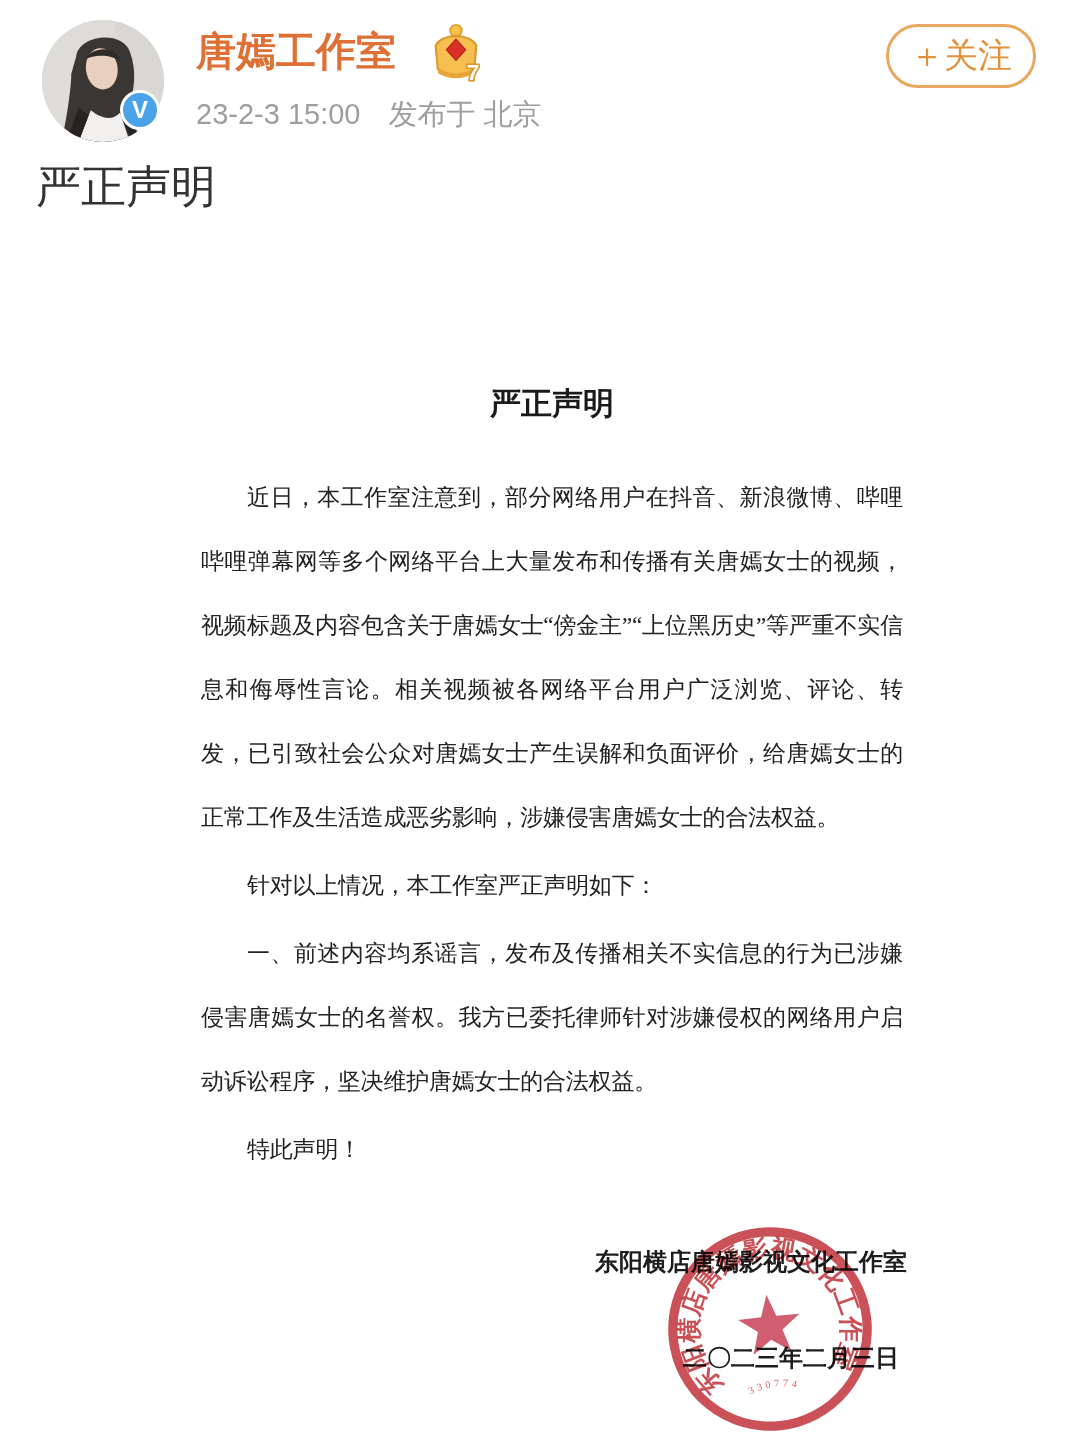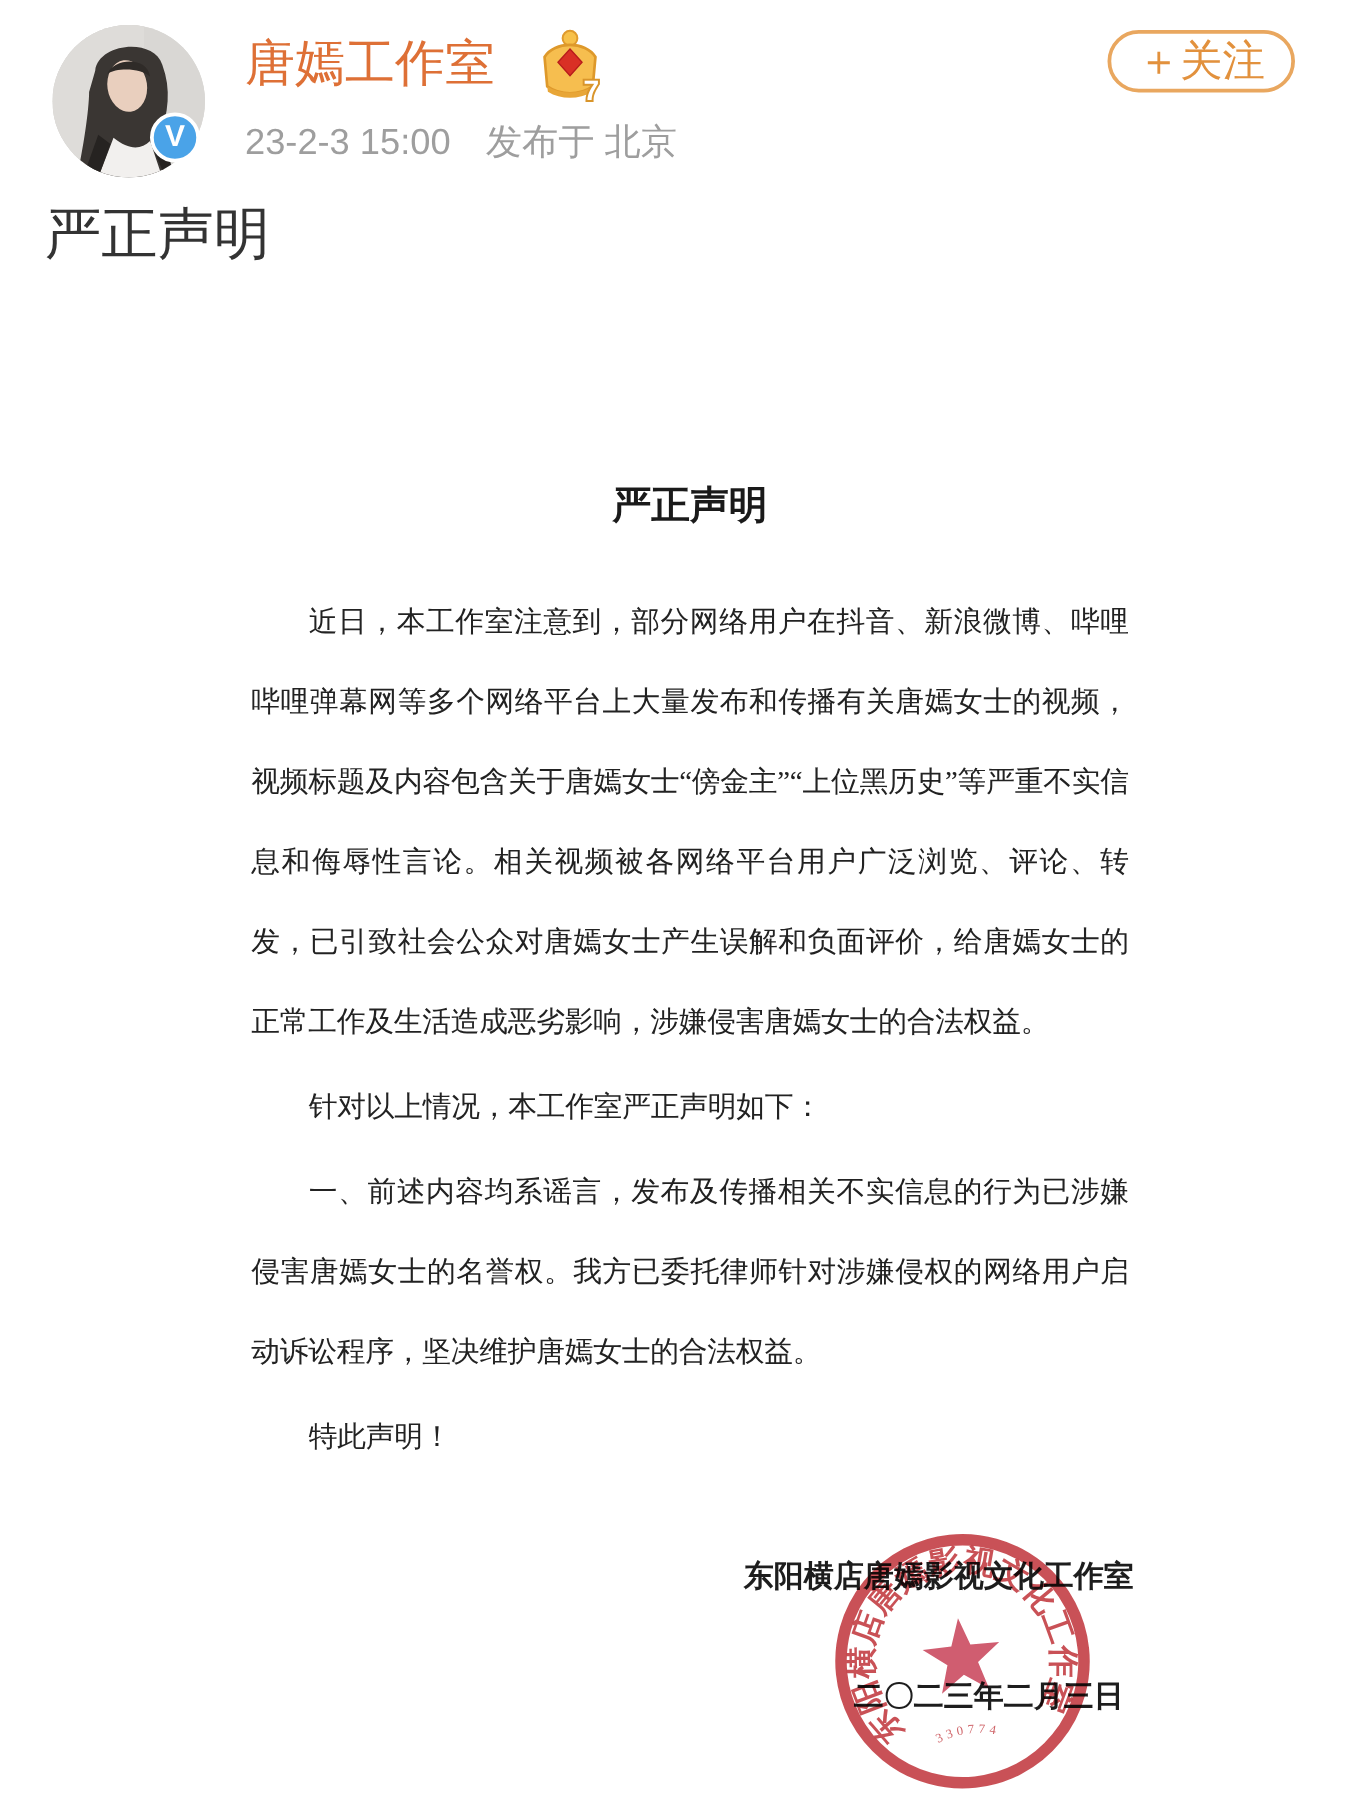--- a/index.html
+++ b/index.html
@@ -25,36 +25,36 @@
     width: 40px; height: 40px; border-radius: 50%;
     background: #4aa3e8;
     border: 3px solid #ffffff;
     box-sizing: border-box;
     display: flex; align-items: center; justify-content: center;
     color: #ffffff; font-size: 24px; font-weight: bold;
   }
 
   .username {
     position: absolute; left: 196px; top: 26px;
-    font-size: 40px; line-height: 50px; font-weight: 400;
+    font-size: 40px; line-height: 50px; font-weight: 700;
     color: #de7036;
     white-space: nowrap;
   }
   .crown { position: absolute; left: 428px; top: 22px; width: 56px; height: 60px; }
 
   .meta {
     position: absolute; left: 196px; top: 96px;
     font-size: 29px; line-height: 36px; color: #9e9e9e;
     white-space: nowrap;
   }
   .meta .loc { margin-left: 20px; }
 
   .follow-btn {
     position: absolute; left: 886px; top: 24px;
-    width: 150px; height: 50px;
+    width: 150px; height: 64px;
     border: 3px solid #e9a75f; border-radius: 36px;
     box-sizing: border-box;
     display: flex; align-items: center; justify-content: center;
     color: #e2913d; font-size: 34px;
     background: #ffffff;
     cursor: pointer;
   }
 
   .post-text {
     position: absolute; left: 36px; top: 158px;

